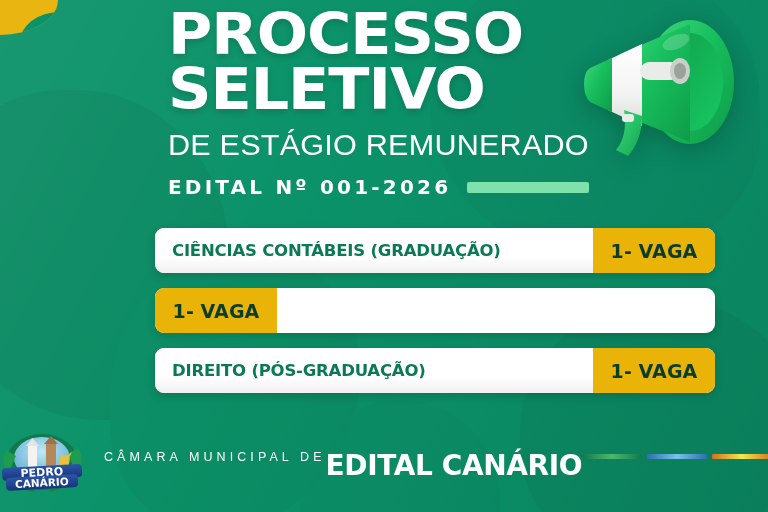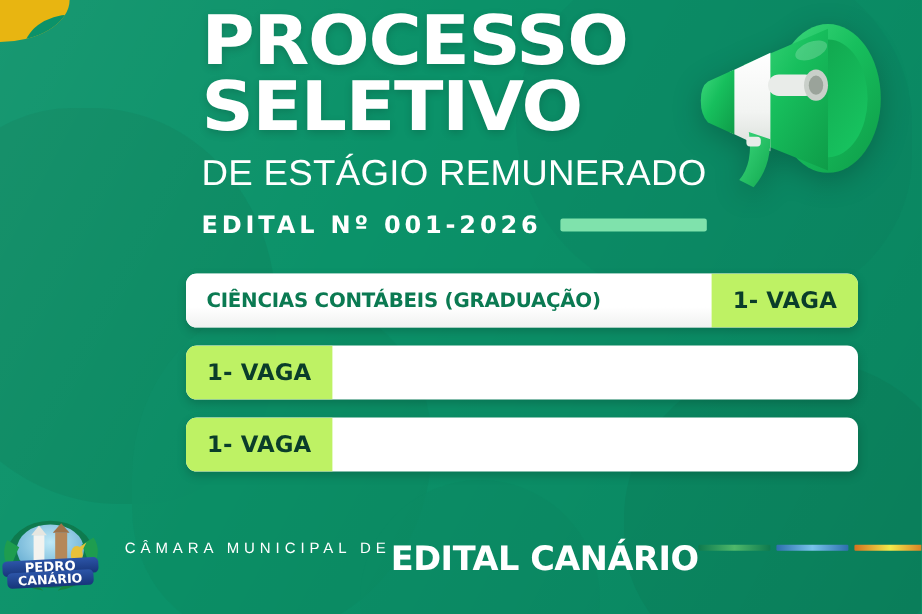--- a/index.html
+++ b/index.html
@@ -125,21 +125,21 @@
     color:#0B7A52;
     font-family:"DejaVu Sans", sans-serif;
     font-weight:bold;
     font-size:16.5px;
     letter-spacing:-.2px;
     white-space:nowrap;
   }
   .row-badge {
     width:122px;
     display:flex; align-items:center; justify-content:center;
-    background:#bef264;
+    background:#eab308;
     color:#0A3D2A;
     font-family:"DejaVu Sans", sans-serif;
     font-weight:bold;
     font-size:19px;
     letter-spacing:.1px;
   }
 
   
   .footer {
     position:absolute; left:0; bottom:14px; width:768px;
@@ -245,20 +245,21 @@
 
   <div class="rows">
     <div class="row">
       <div class="row-label">CIÊNCIAS CONTÁBEIS (GRADUAÇÃO)</div>
       <div class="row-badge">1- VAGA</div>
     </div>
     <div class="row">
       <div class="row-badge">1- VAGA</div>
     </div>
     <div class="row">
+      <div class="row-label">DIREITO (PÓS-GRADUAÇÃO)</div>
       <div class="row-badge">1- VAGA</div>
     </div>
   </div>
 
   <div class="footer">
     <svg class="crest" viewBox="0 0 92 66">
       <defs>
         <radialGradient id="skyG" cx="50%" cy="35%" r="70%">
           <stop offset="0%" stop-color="#bfe9f7"></stop>
           <stop offset="100%" stop-color="#5fa8cf"></stop>

